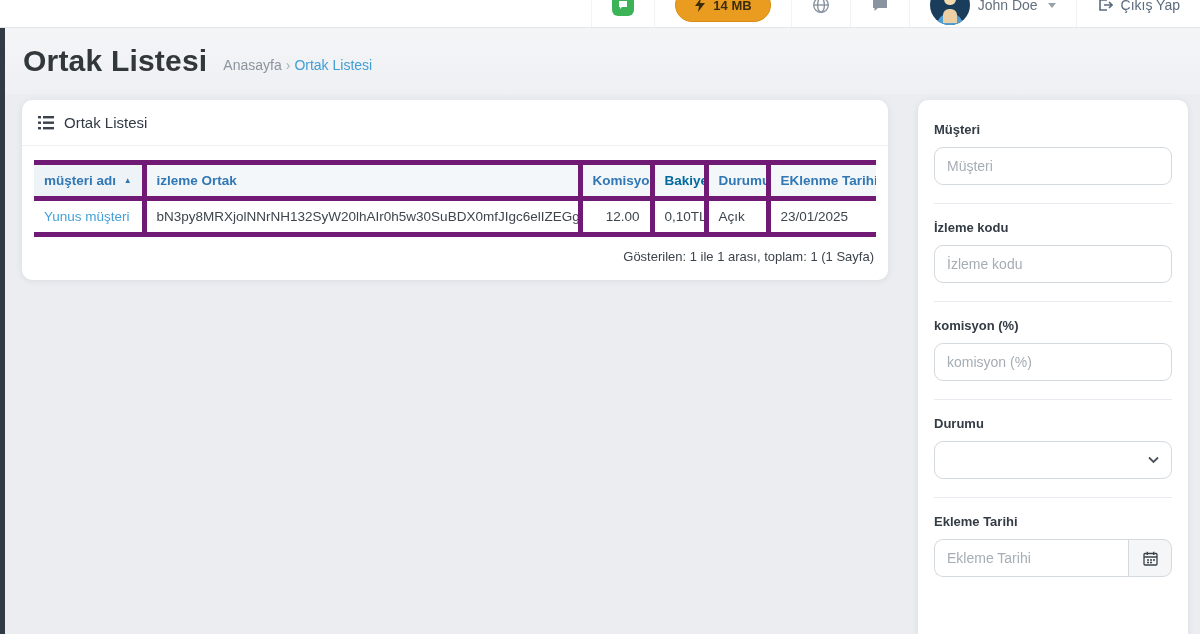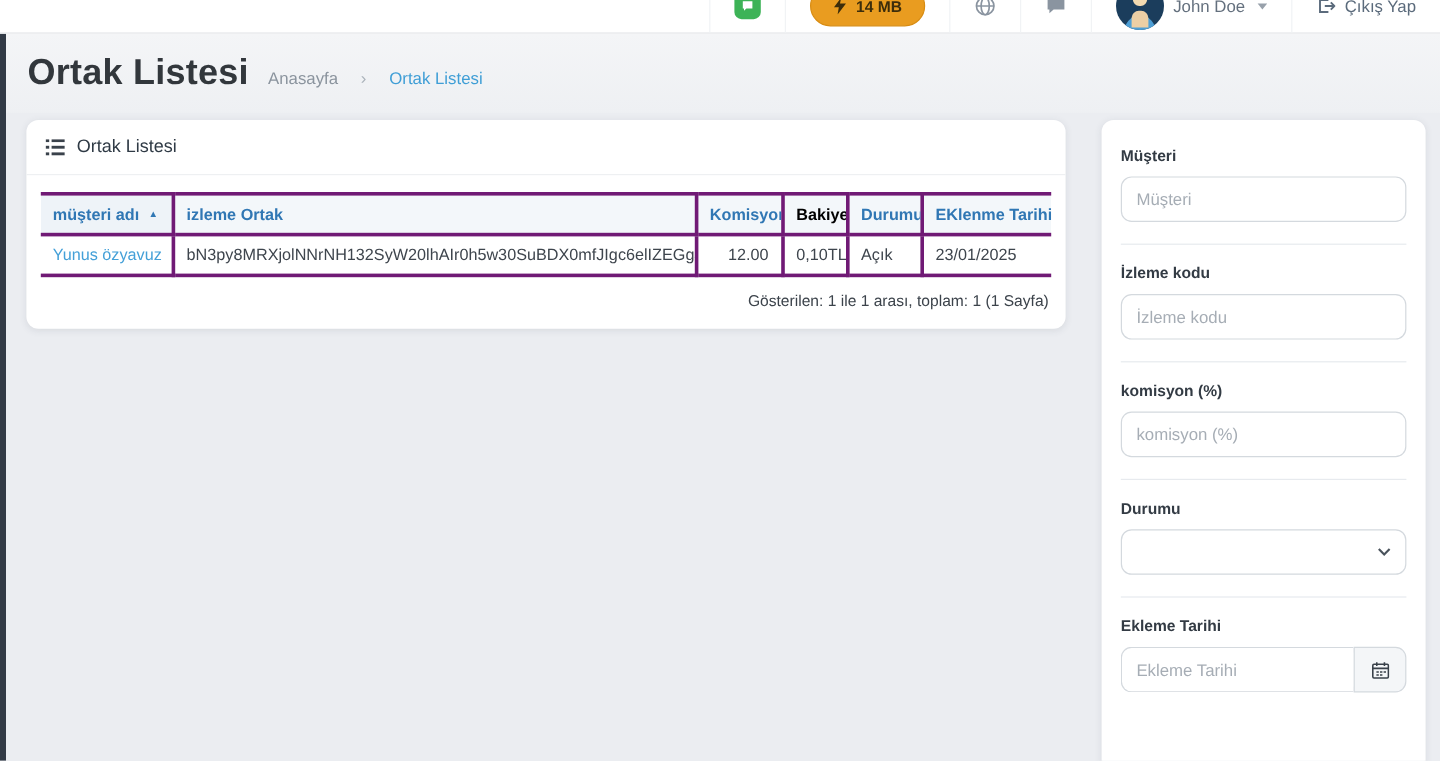--- a/index.html
+++ b/index.html
@@ -60,46 +60,46 @@
   
   .side-sliver { position:absolute; left:0; top:28px; bottom:0; width:5px; background:#323a46; z-index:9; }
 
   
   .page-header {
     position:absolute; top:28px; left:5px; right:0; height:66px;
     background:linear-gradient(#f4f5f7, #eef0f3);
     display:flex; align-items:center; padding-left:18px;
   }
   .page-title { font-size:30px; font-weight:bold; color:#32373c; margin:0 16px 0 0; letter-spacing:.2px; }
-  .breadcrumb { font-size:14px; display:flex; align-items:center; gap:19px; margin-top:8px; }
+  .breadcrumb { font-size:14px; display:flex; align-items:center; gap:4px; margin-top:8px; }
   .crumb-home { color:#8b949e; }
   .crumb-sep { color:#aab2ba; }
   .crumb-current { color:#3f9ed6; cursor:pointer; }
 
   
   .card {
     position:absolute; background:#fff; border-radius:10px;
     box-shadow:0 1px 6px rgba(60,70,90,.10);
   }
   .card-header {
     display:flex; align-items:center; gap:10px;
     padding:14px 16px; font-size:15px; color:#2f3a45;
     border-bottom:1px solid #eef0f2;
   }
 
   
   .table-card { left:22px; top:100px; width:866px; }
   .table-wrap { padding:14px 12px 0; }
   table.partners { width:100%; border-collapse:collapse; font-size:13.5px; table-layout:fixed; }
-  .partners th, .partners td { border:3px solid #701a75; padding:8px 10px; overflow:hidden; white-space:nowrap; }
+  .partners th, .partners td { border:5px solid #701a75; padding:8px 10px; overflow:hidden; white-space:nowrap; }
   .partners th { color:#3077b4; text-align:left; background:#f3f7fa; font-weight:bold; cursor:pointer; }
   .partners th:first-child, .partners td:first-child { border-left:none; }
   .partners th:last-child, .partners td:last-child { border-right:none; }
   .partners th.sorted { background:#eef3f8; }
-  .partners th.th-dark { color:#000000; text-align:right; }
+  .partners th.th-dark { color:#0369a1; text-align:right; }
   .partners td { color:#3e454d; }
   .partners td.link-cell { color:#44a0d8; cursor:pointer; }
   .partners td.num { text-align:right;padding-left:16px; }
   .sort-caret { font-size:8px; vertical-align:2px; margin-left:4px; color:#3077b4; }
   .col-name { width:110px; } .col-code { width:436px; } .col-comm { width:72px; }
   .col-bal { width:54px; } .col-status { width:62px; } .col-date { width:108px; }
   .pagination { text-align:right; padding:12px 14px 16px; font-size:13px; color:#3c434b; }
 
   
   .filter-card { left:918px; top:100px; width:270px; height:560px; }
@@ -225,21 +225,21 @@
           </th>
           <th>izleme Ortak</th>
           <th>Komisyon</th>
           <th class="th-dark">Bakiye</th>
           <th>Durumu</th>
           <th>EKlenme Tarihi</th>
         </tr>
       </thead>
       <tbody>
         <tr>
-          <td class="link-cell">Yunus özyavuz</td>
+          <td class="link-cell">Yunus müşteri</td>
           <td>bN3py8MRXjolNNrNH132SyW20lhAIr0h5w30SuBDX0mfJIgc6elIZEGgJ3hqQch3</td>
           <td class="num">12.00</td>
           <td>0,10TL</td>
           <td>Açık</td>
           <td>23/01/2025</td>
         </tr>
       </tbody>
     </table>
   </div>
   <div class="pagination">Gösterilen: 1 ile 1 arası, toplam: 1 (1 Sayfa)</div>

